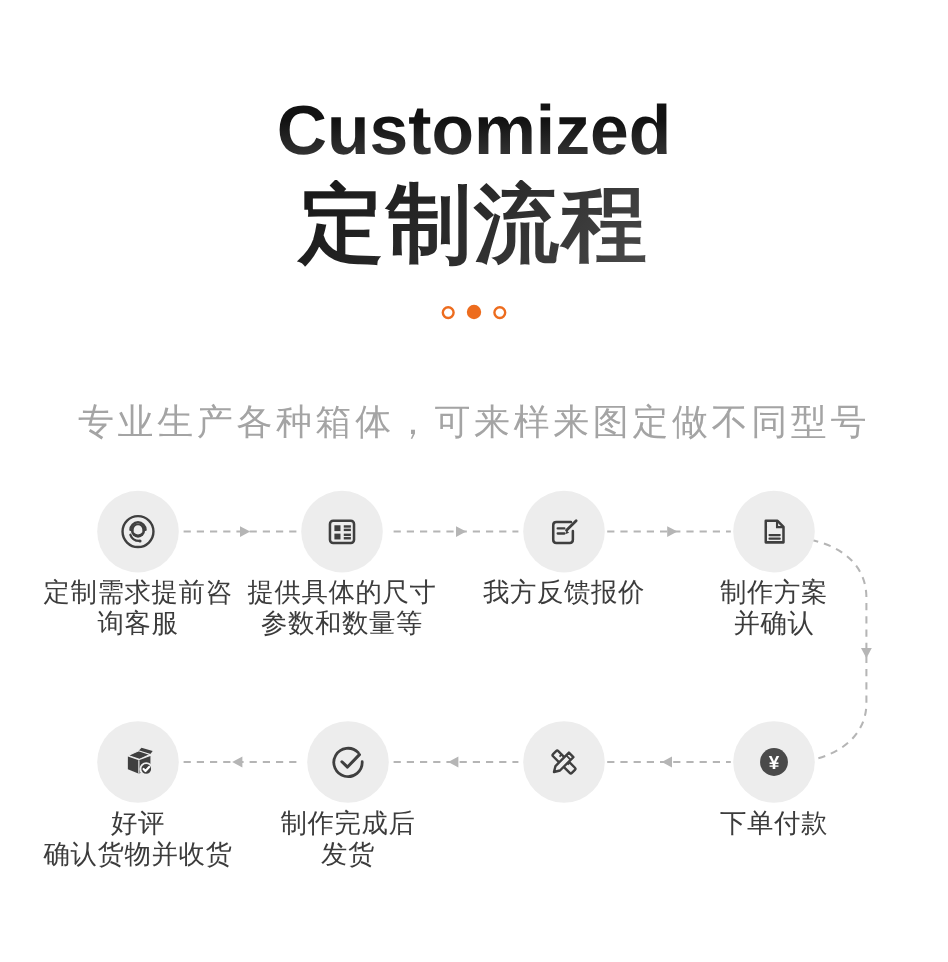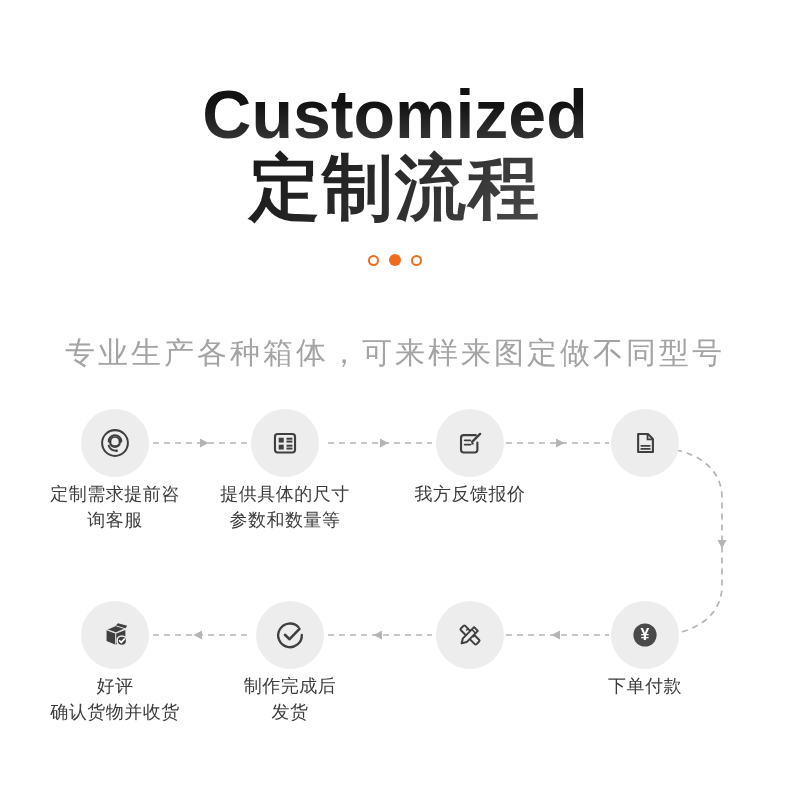--- a/index.html
+++ b/index.html
@@ -2,21 +2,21 @@
 <html><head>
 <meta charset="utf-8">
 <style>
   html,body{margin:0;padding:0;background:#ffffff;}
   body{font-family:"Liberation Sans","DejaVu Sans",sans-serif;}
   .canvas{position:relative;width:790px;height:802px;margin:0 auto;background:#ffffff;overflow:hidden;}
 
   
   .title-en{
     position:absolute;left:0;top:80px;width:100%;text-align:center;
-    font-size:68px;font-weight:bold;letter-spacing:0px;line-height:1;
+    font-size:58px;font-weight:bold;letter-spacing:0px;line-height:1;
     background:linear-gradient(180deg,#121212 35%,#3d3d3d 100%);
     -webkit-background-clip:text;background-clip:text;color:transparent;
   }
   .title-zh{
     position:absolute;left:0;top:150px;width:100%;text-align:center;
     font-size:71px;font-weight:900;letter-spacing:2px;line-height:1.08;
     background:linear-gradient(135deg,#0a0a0a 15%,#2e2e2e 52%,#6e6e6e 95%);
     -webkit-background-clip:text;background-clip:text;color:transparent;
   }
   .dots{position:absolute;left:0;top:254px;width:100%;display:flex;justify-content:center;align-items:center;gap:10px;}
@@ -30,21 +30,21 @@
 
   
   .connectors{position:absolute;left:0;top:0;width:790px;height:802px;pointer-events:none;}
   .step{position:absolute;width:170px;display:flex;flex-direction:column;align-items:center;gap:4px;}
   .circle{
     width:68px;height:68px;border-radius:50%;background:#EDEDED;
     display:flex;align-items:center;justify-content:center;flex:0 0 auto;
   }
   .icon{width:38px;height:38px;display:block;}
   .label{
-    text-align:center;font-size:18px;line-height:26px;color:#3C3C3C;letter-spacing:0.5px;
+    text-align:center;font-size:22px;line-height:26px;color:#3C3C3C;letter-spacing:0.5px;
   }
   .label span{display:block;}
 </style>
 </head>
 <body>
 
 <div class="canvas">
 
   <div class="title-en">Customized</div>
   <div class="title-zh">定制流程</div>
@@ -134,20 +134,24 @@
     </div>
   </div>
 
   <div class="step" style="left:560px;top:409px">
     <div class="circle">
       <svg class="icon" viewBox="0 0 36 36">
         <path d="M11.5 9.5 H20.8 L25.5 14.2 V26.5 H11.5 Z" fill="none" stroke="#3F3F3F" stroke-width="2" stroke-linejoin="round"></path>
         <path d="M20.4 9.9 V14.5 H25.1" fill="none" stroke="#3F3F3F" stroke-width="1.7"></path>
         <path d="M14.5 20.7 h8 M14.5 23.6 h8" stroke="#3F3F3F" stroke-width="1.8" stroke-linecap="round"></path>
       </svg>
+    </div>
+    <div class="label">
+      <span>制作方案</span>
+      <span>并确认</span>
     </div>
   </div>
 
   <div class="step" style="left:560px;top:601px">
     <div class="circle">
       <svg class="icon" viewBox="0 0 36 36">
         <circle cx="18" cy="18" r="11" fill="#4A4A4A"></circle>
         <text x="18" y="23.2" text-anchor="middle" font-size="15" font-weight="bold" fill="#FFFFFF">¥</text>
       </svg>
     </div>

